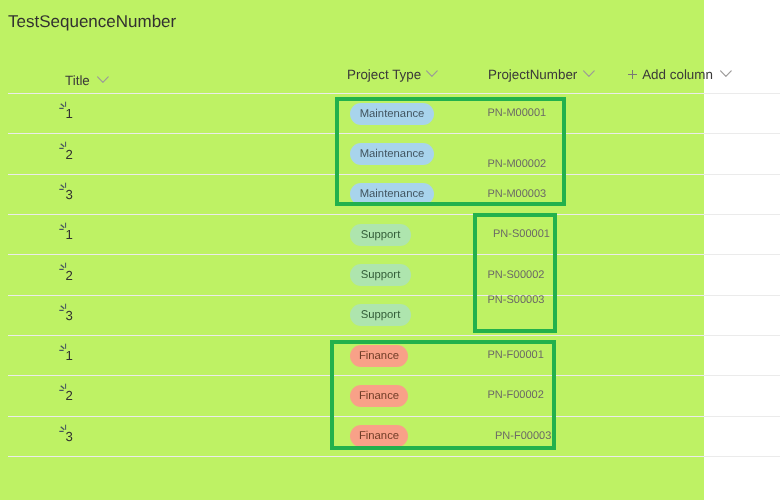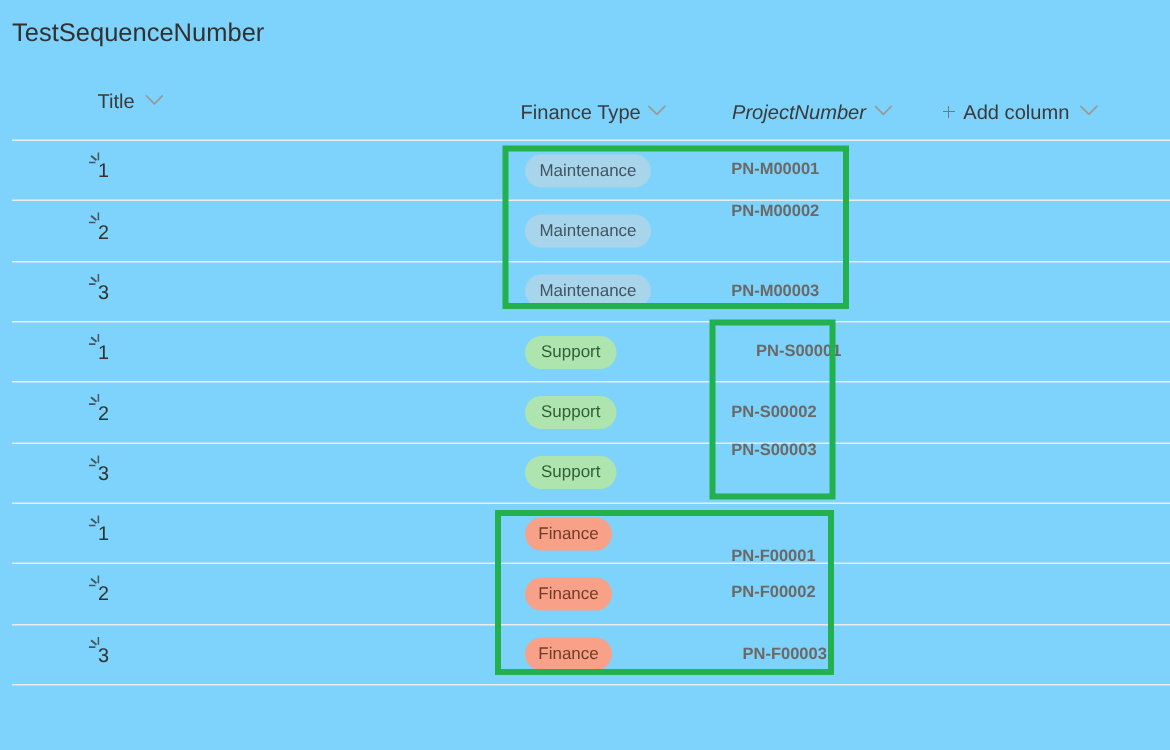--- a/index.html
+++ b/index.html
@@ -1,73 +1,73 @@
 <!DOCTYPE html>
 <html><head>
 <meta charset="utf-8">
 <title>TestSequenceNumber</title>
 <style>
   html,body{margin:0;padding:0;background:#fff;}
   body{width:780px;height:500px;font-family:"Liberation Sans",sans-serif;overflow:hidden;
        -webkit-font-smoothing:antialiased;text-rendering:geometricPrecision;}
-  .page{position:relative;width:780px;height:500px;background:#7dd3fc;}
+  .page{position:relative;width:704px;height:500px;background:#bef264;}
 
   .page-title{position:absolute;left:8px;top:12px;font-size:17px;line-height:20px;
        color:#323130;white-space:nowrap;}
 
   
   .hdr{position:absolute;left:0;top:0;width:780px;height:0;}
   .hdr .cell{position:absolute;height:16px;display:flex;align-items:center;
        font-size:13.4px;color:#3b3a39;white-space:nowrap;line-height:16px;cursor:pointer;}
   .chev{display:inline-block;width:12px;height:8px;margin-left:7.3px;position:relative;top:-0.9px;}
   .chev svg{display:block;}
   .plus{display:inline-block;width:10px;height:10px;margin-right:6.2px;position:relative;top:0.3px;left:1.6px;}
   .plus svg{display:block;}
 
   
   .sep{position:absolute;height:1px;left:8px;width:772px;background:#ebebeb;}
   .row{position:absolute;left:0;width:780px;height:40px;}
 
   .cell-title{position:absolute;font-size:13.2px;color:#323130;line-height:12px;white-space:nowrap;}
-  .cell-num{position:absolute;font-size:11px;color:#6b6966;white-space:nowrap;line-height:11px;font-weight:bold;}
+  .cell-num{position:absolute;font-size:11px;color:#6b6966;white-space:nowrap;line-height:11px;}
   .chip{position:absolute;display:flex;align-items:center;justify-content:center;
        border-radius:12px;font-size:11.3px;white-space:nowrap;box-sizing:border-box;}
   .tick{position:absolute;}
   .tick svg{display:block;}
 
   
   .box{position:absolute;box-sizing:border-box;border-style:solid;}
 </style>
 </head>
 <body>
 
 <div class="page">
 
   <div class="page-title">TestSequenceNumber</div>
 
   <div class="hdr" id="header-row">
-      <div class="cell" style="left: 65px; top: 60px;">
+      <div class="cell" style="left: 65px; top: 73px;">
 
     <span class="lbl">Title</span>
     <span class="chev" style="margin-left: 7.3px;">
       <svg width="12" height="8" viewBox="0 0 12 8">
         <path d="M0.6 0.9 L5.9 6.3 L11.2 0.9" fill="none" stroke="#9b9998" stroke-width="1.15" stroke-linecap="round" stroke-linejoin="round"></path>
       </svg>
     </span>
   </div>
       <div class="cell" style="left: 347px; top: 66.5px;">
 
-    <span class="lbl">Finance Type</span>
+    <span class="lbl">Project Type</span>
     <span class="chev" style="margin-left: 4.6px;">
       <svg width="12" height="8" viewBox="0 0 12 8">
         <path d="M0.6 0.9 L5.9 6.3 L11.2 0.9" fill="none" stroke="#9b9998" stroke-width="1.15" stroke-linecap="round" stroke-linejoin="round"></path>
       </svg>
     </span>
   </div>
-      <div class="cell" style="left: 488px; top: 66.5px; font-style: italic;">
+      <div class="cell" style="left: 488px; top: 66.5px;">
 
     <span class="lbl">ProjectNumber</span>
     <span class="chev" style="margin-left: 5.7px;">
       <svg width="12" height="8" viewBox="0 0 12 8">
         <path d="M0.6 0.9 L5.9 6.3 L11.2 0.9" fill="none" stroke="#9b9998" stroke-width="1.15" stroke-linecap="round" stroke-linejoin="round"></path>
       </svg>
     </span>
   </div>
       <div class="cell" style="left: 626px; top: 66.5px;">
     <span class="plus">
@@ -103,21 +103,21 @@
     <div class="sep" style="top: 0px;"></div>
     <div class="tick" style="left: 58.5px; top: 7px;">
       <svg width="9" height="9" viewBox="0 0 9 9">
         <path d="M6.6 1.7 V6.8" stroke="#46555f" stroke-width="1.0" stroke-linecap="butt"></path>
         <path d="M1.7 3.8 L5.3 6.8" stroke="#46555f" stroke-width="1.3" stroke-linecap="butt"></path>
         <path d="M0.3 8.4 H4.6" stroke="#46555f" stroke-width="1.2" stroke-linecap="butt"></path>
       </svg>
     </div>
     <div class="cell-title" style="left: 65.4px; top: 15.2px;">2</div>
     <div class="chip" style="left: 350px; top: 9.7px; width: 84px; height: 21.9px; background: rgb(168, 212, 236); color: rgb(66, 84, 95);">Maintenance</div>
-    <div class="cell-num" style="left: 487.5px; top: 3px;">PN-M00002</div>
+    <div class="cell-num" style="left: 487.5px; top: 26px;">PN-M00002</div>
   </div>
       <div class="row" style="top: 173.66px;">
     <div class="sep" style="top: 0px;"></div>
     <div class="tick" style="left: 58.5px; top: 7px;">
       <svg width="9" height="9" viewBox="0 0 9 9">
         <path d="M6.6 1.7 V6.8" stroke="#46555f" stroke-width="1.0" stroke-linecap="butt"></path>
         <path d="M1.7 3.8 L5.3 6.8" stroke="#46555f" stroke-width="1.3" stroke-linecap="butt"></path>
         <path d="M0.3 8.4 H4.6" stroke="#46555f" stroke-width="1.2" stroke-linecap="butt"></path>
       </svg>
     </div>
@@ -129,21 +129,21 @@
     <div class="sep" style="top: 0px;"></div>
     <div class="tick" style="left: 58.5px; top: 7px;">
       <svg width="9" height="9" viewBox="0 0 9 9">
         <path d="M6.6 1.7 V6.8" stroke="#46555f" stroke-width="1.0" stroke-linecap="butt"></path>
         <path d="M1.7 3.8 L5.3 6.8" stroke="#46555f" stroke-width="1.3" stroke-linecap="butt"></path>
         <path d="M0.3 8.4 H4.6" stroke="#46555f" stroke-width="1.2" stroke-linecap="butt"></path>
       </svg>
     </div>
     <div class="cell-title" style="left: 65.4px; top: 15.2px;">1</div>
     <div class="chip" style="left: 350px; top: 9.7px; width: 61px; height: 21.9px; background: rgb(174, 229, 174); color: rgb(51, 92, 56);">Support</div>
-    <div class="cell-num" style="left: 504px; top: 15.2px;">PN-S00001</div>
+    <div class="cell-num" style="left: 493px; top: 15.2px;">PN-S00001</div>
   </div>
       <div class="row" style="top: 254.32px;">
     <div class="sep" style="top: 0px;"></div>
     <div class="tick" style="left: 58.5px; top: 7px;">
       <svg width="9" height="9" viewBox="0 0 9 9">
         <path d="M6.6 1.7 V6.8" stroke="#46555f" stroke-width="1.0" stroke-linecap="butt"></path>
         <path d="M1.7 3.8 L5.3 6.8" stroke="#46555f" stroke-width="1.3" stroke-linecap="butt"></path>
         <path d="M0.3 8.4 H4.6" stroke="#46555f" stroke-width="1.2" stroke-linecap="butt"></path>
       </svg>
     </div>
@@ -168,21 +168,21 @@
     <div class="sep" style="top: 0px;"></div>
     <div class="tick" style="left: 58.5px; top: 7px;">
       <svg width="9" height="9" viewBox="0 0 9 9">
         <path d="M6.6 1.7 V6.8" stroke="#46555f" stroke-width="1.0" stroke-linecap="butt"></path>
         <path d="M1.7 3.8 L5.3 6.8" stroke="#46555f" stroke-width="1.3" stroke-linecap="butt"></path>
         <path d="M0.3 8.4 H4.6" stroke="#46555f" stroke-width="1.2" stroke-linecap="butt"></path>
       </svg>
     </div>
     <div class="cell-title" style="left: 65.4px; top: 15.2px;">1</div>
     <div class="chip" style="left: 350px; top: 9.7px; width: 58px; height: 21.9px; background: rgb(248, 161, 136); color: rgb(110, 60, 38);">Finance</div>
-    <div class="cell-num" style="left: 487.5px; top: 15.2px; margin-top: 16px;">PN-F00001</div>
+    <div class="cell-num" style="left: 487.5px; top: 15.2px;">PN-F00001</div>
   </div>
       <div class="row" style="top: 375.31px;">
     <div class="sep" style="top: 0px;"></div>
     <div class="tick" style="left: 58.5px; top: 7px;">
       <svg width="9" height="9" viewBox="0 0 9 9">
         <path d="M6.6 1.7 V6.8" stroke="#46555f" stroke-width="1.0" stroke-linecap="butt"></path>
         <path d="M1.7 3.8 L5.3 6.8" stroke="#46555f" stroke-width="1.3" stroke-linecap="butt"></path>
         <path d="M0.3 8.4 H4.6" stroke="#46555f" stroke-width="1.2" stroke-linecap="butt"></path>
       </svg>
     </div>

